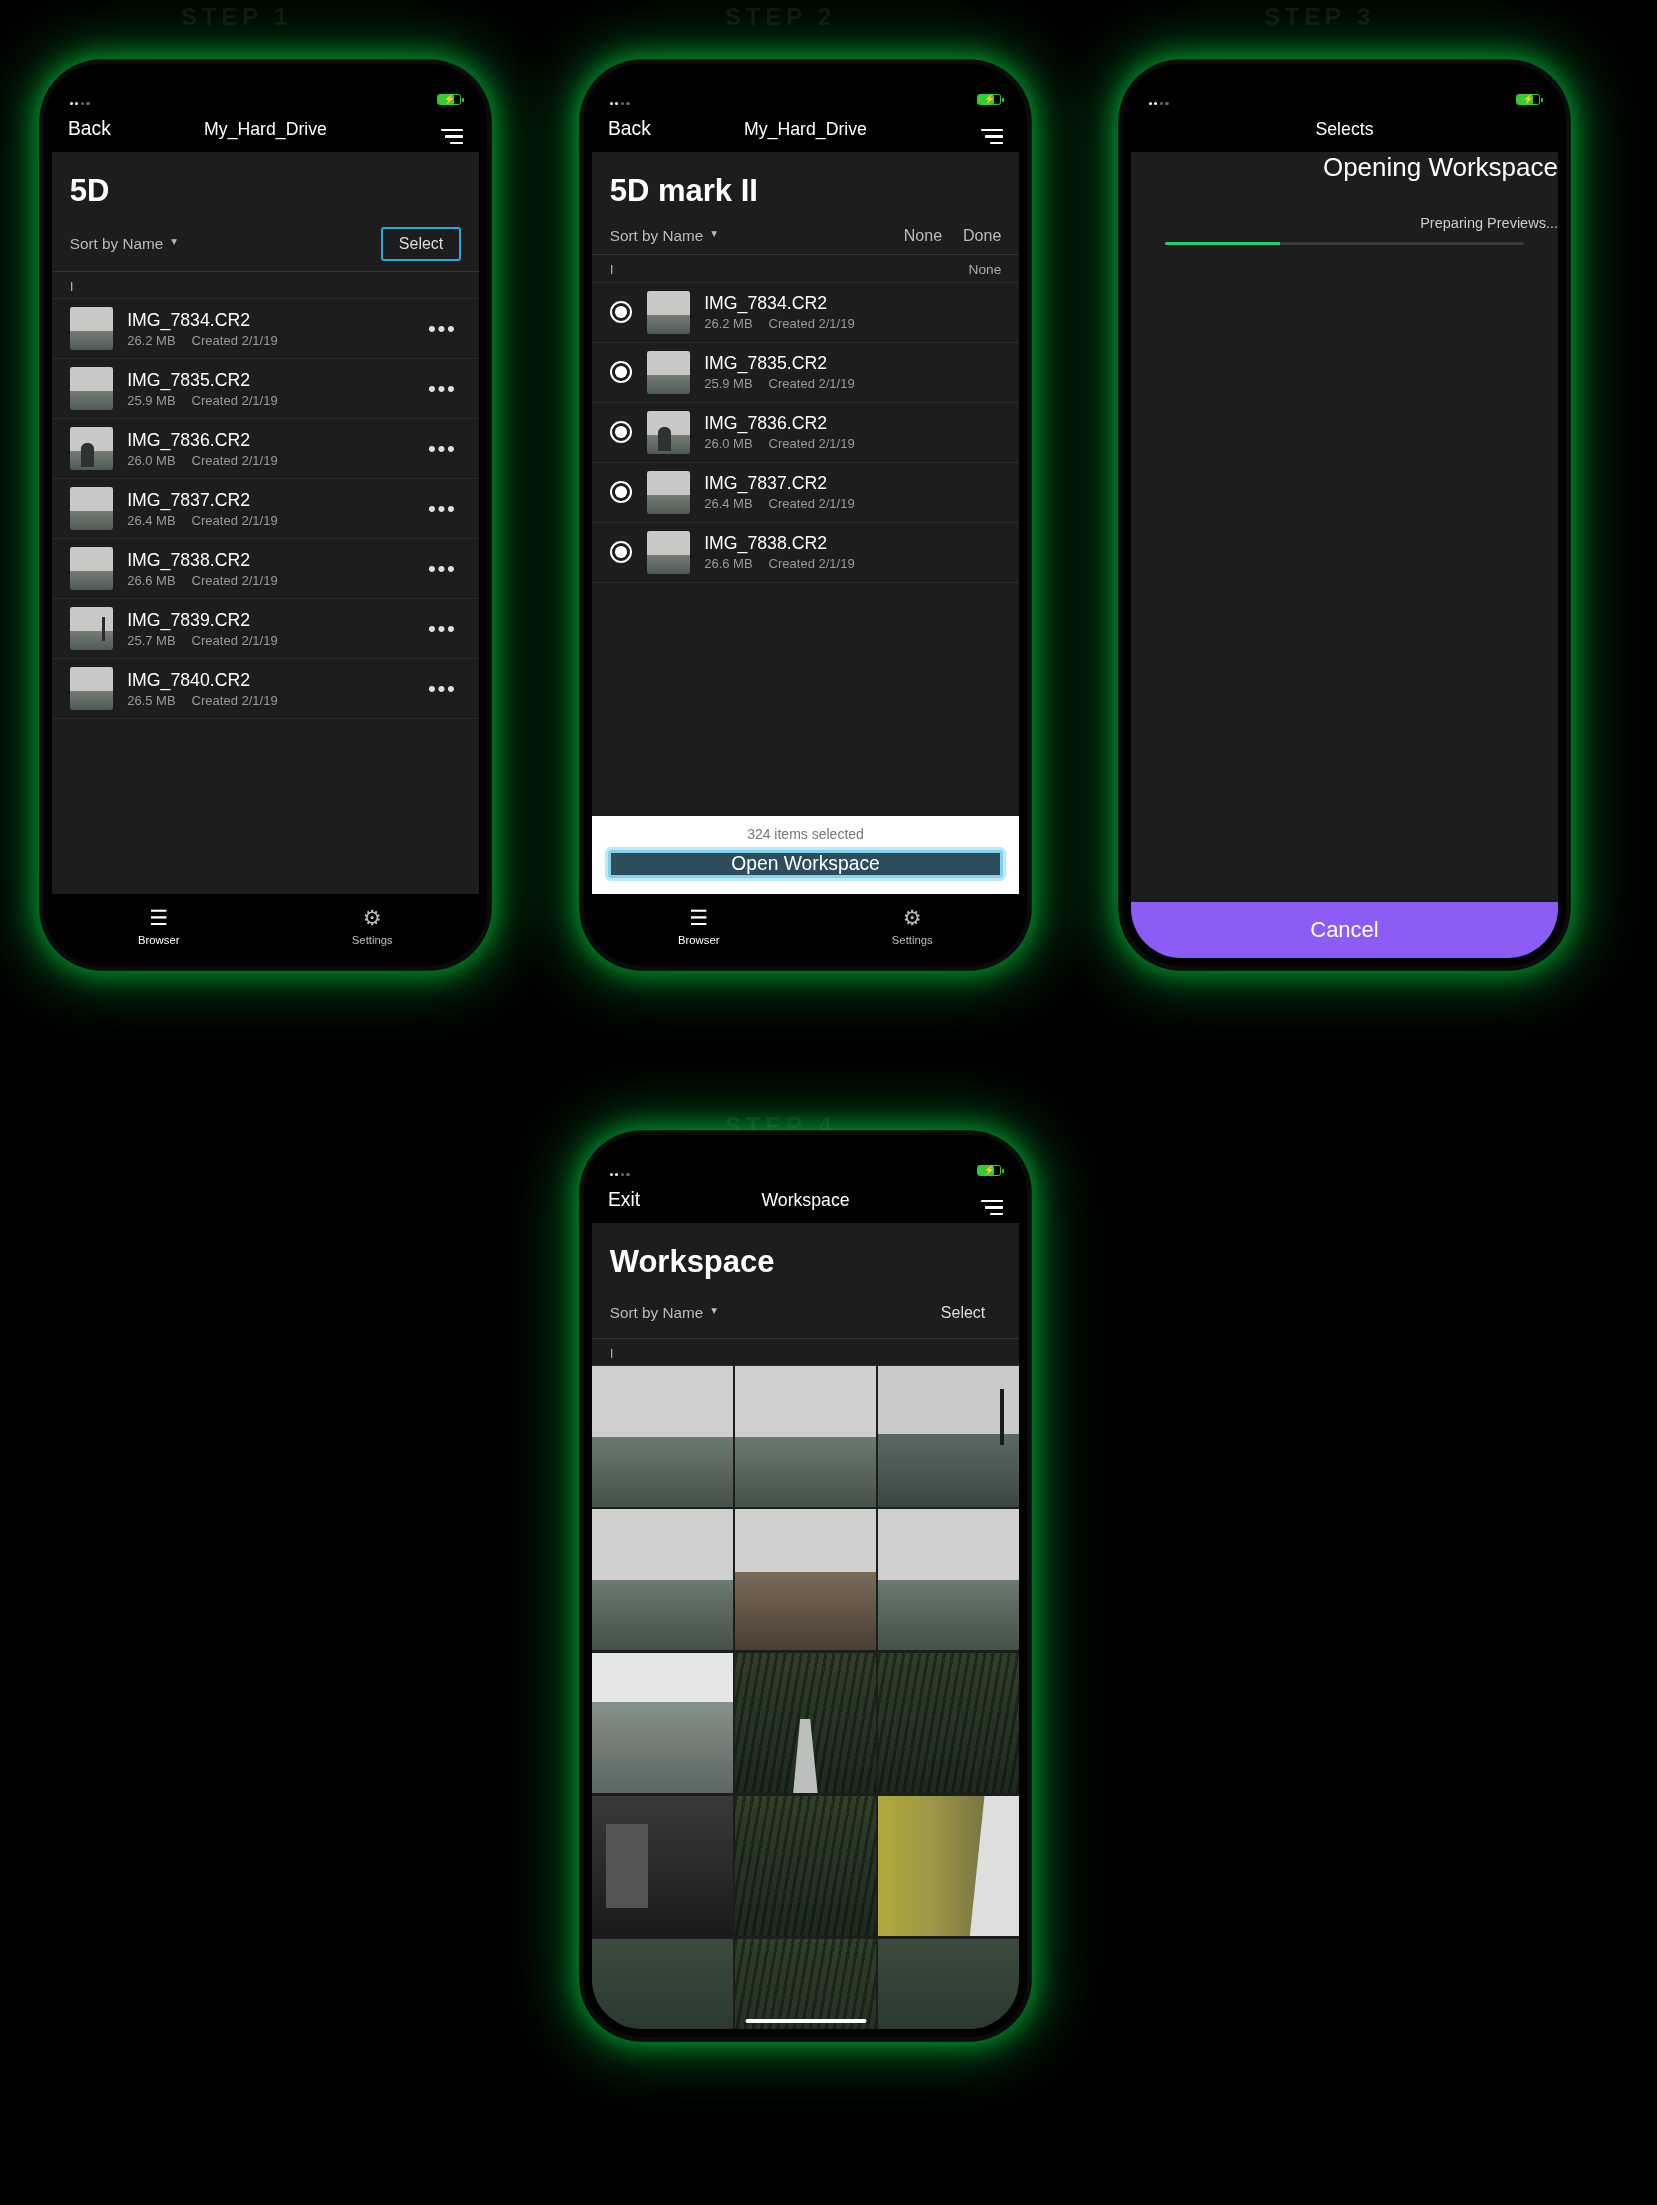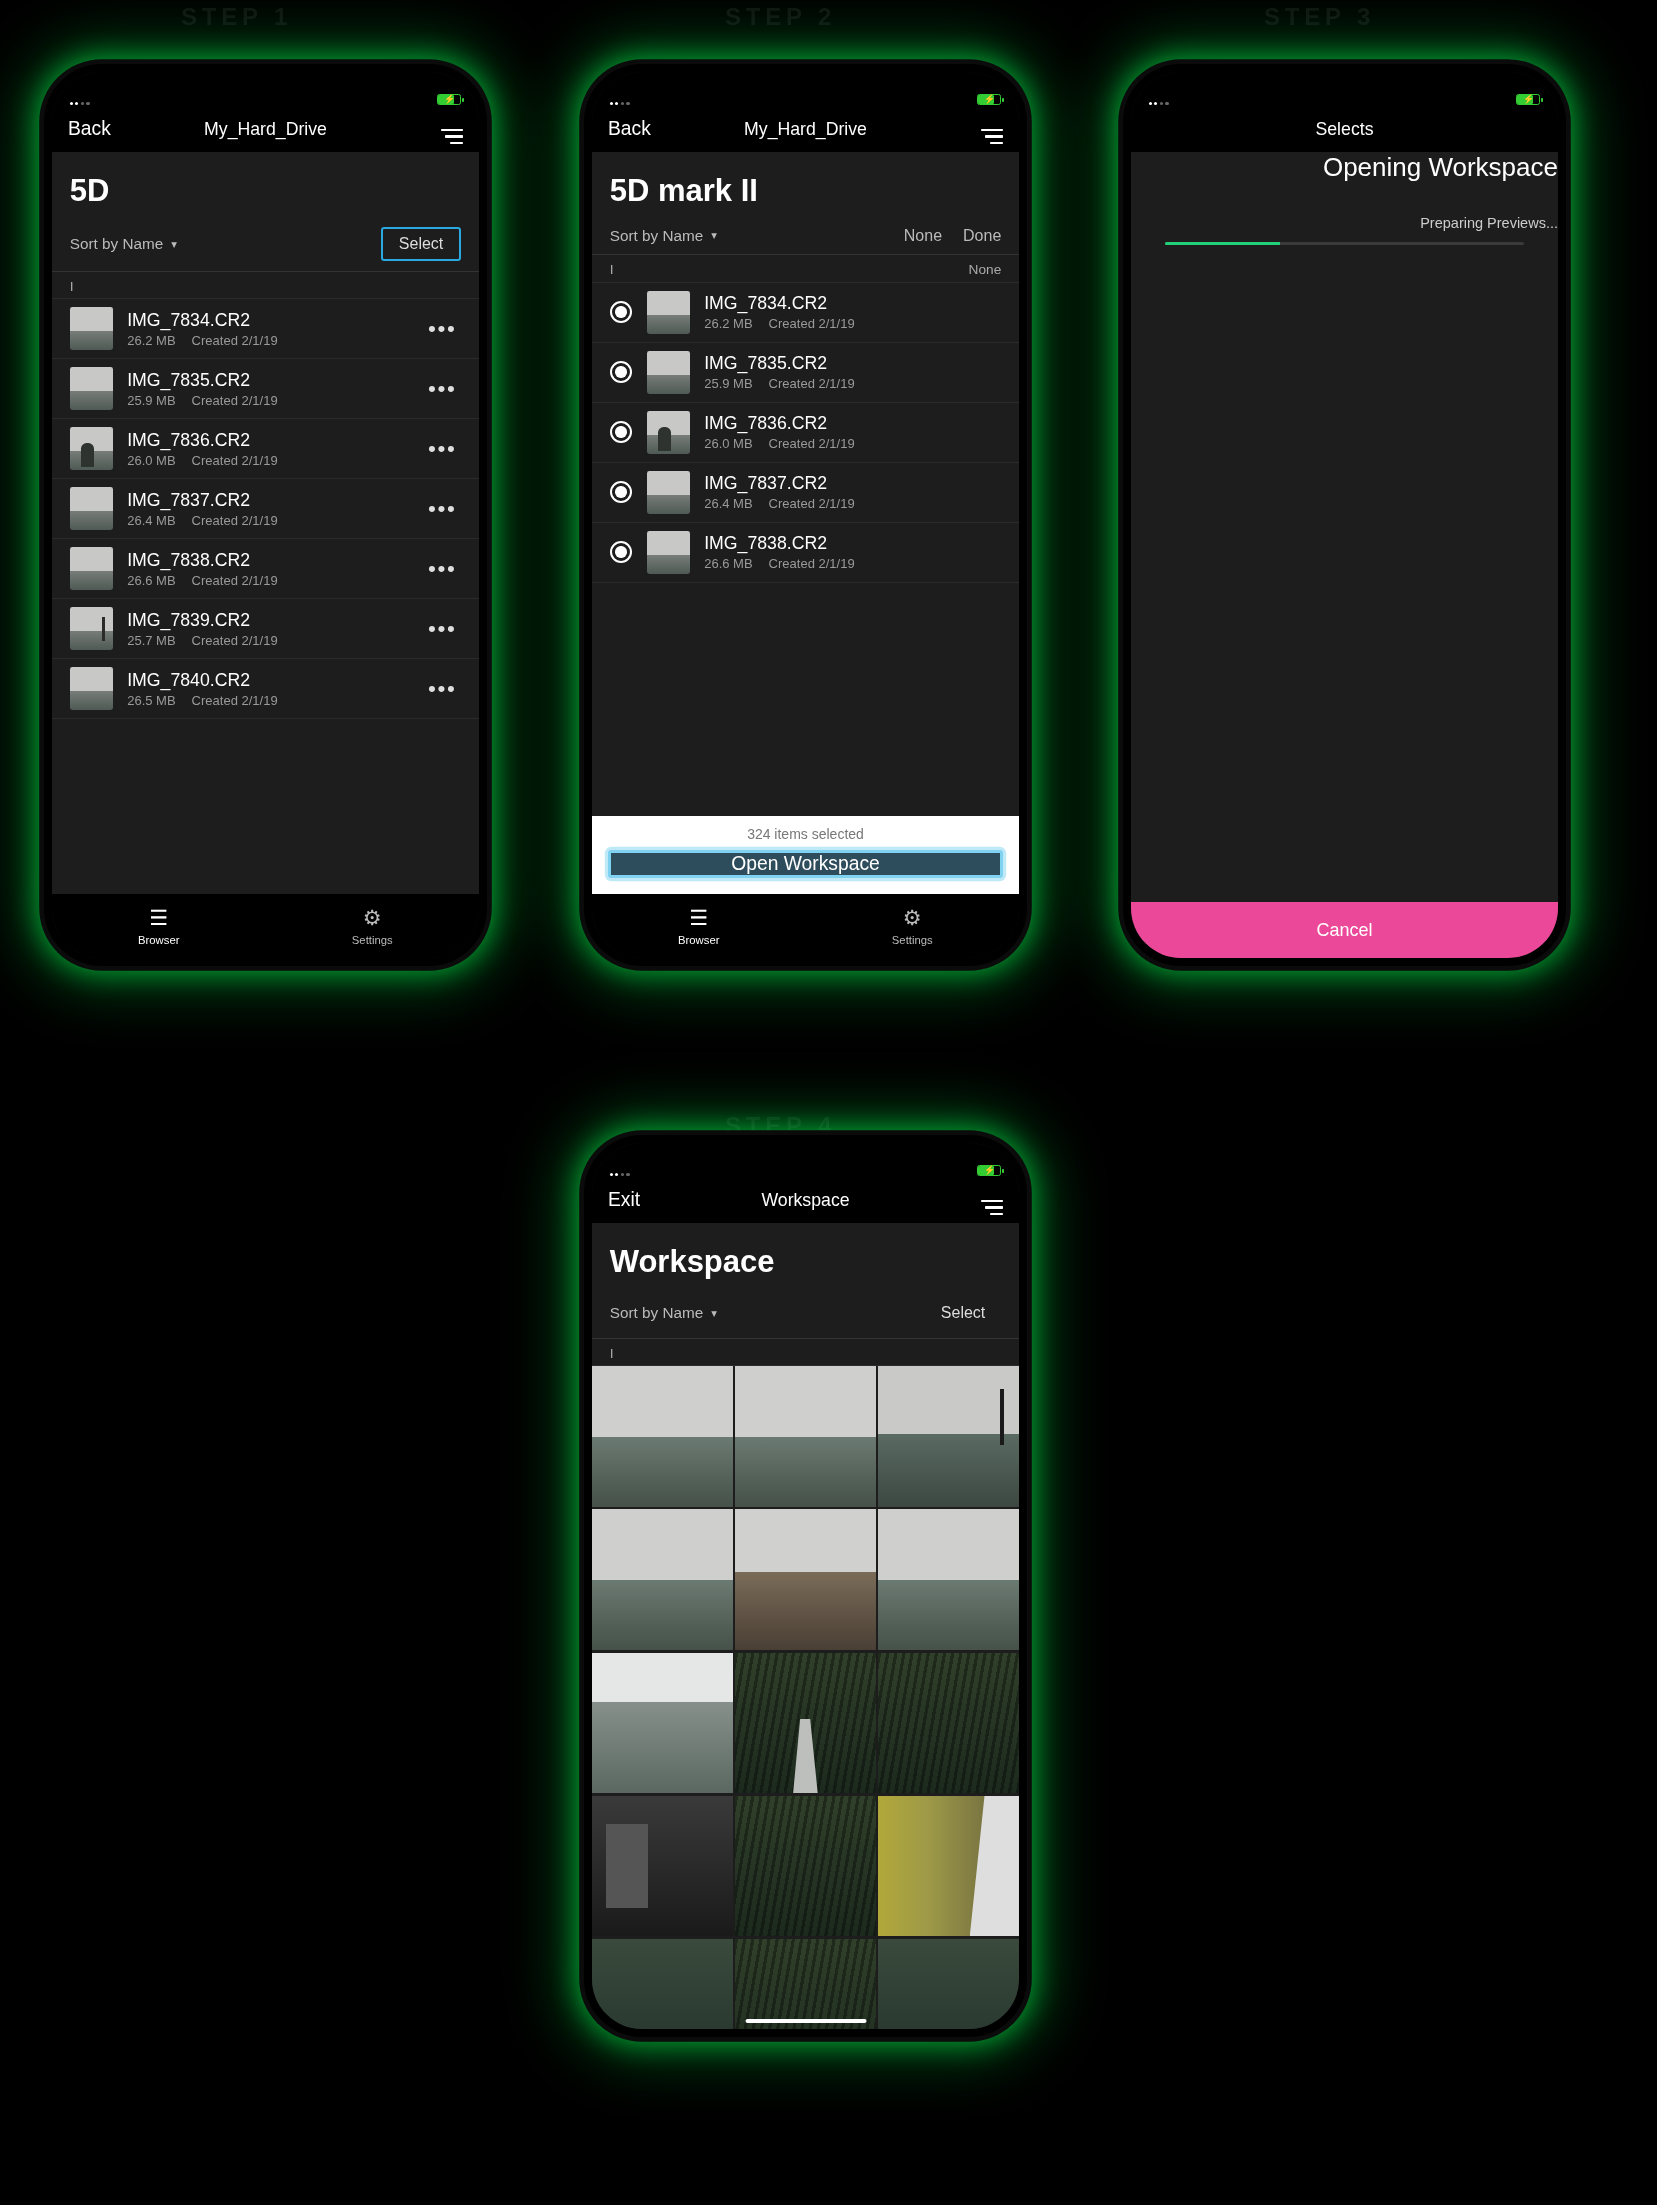--- a/index.html
+++ b/index.html
@@ -92,21 +92,21 @@
   .folder-title {
     font-size:31px; font-weight:700;
     padding:21px 17.7px 8px;
   }
   .sortrow {
     display:flex; justify-content:space-between; align-items:center;
     padding:9.7px 17.7px 9.7px;
     font-size:15.3px;
     border-bottom:0.8px solid #333;
   }
-  .sortlabel{color:#bbb;display:flex;align-items:center;gap:8px;}
+  .sortlabel{color:#bbb;display:flex;gap:8px;}
   .chev{font-size:11.3px;}
   .select-btn {
     color:#ddd; font-size:16px;
     padding:6.4px 16px;
     border-radius:2.4px;
   }
   .highlight-box {
     border:2.4px solid #2aa8e0;
     border-radius:3.2px;
     padding:6.4px 16px;
@@ -176,21 +176,21 @@
   
   .loading-area{
     text-align:right;
   }
   .loading-title{font-size:26px;font-weight:400;margin-bottom:32px;}
   .loading-sub{font-size:14.5px;color:#ccc;margin-bottom:11.3px;}
   .progress-track{width:84%;margin:0 auto;height:3.2px;background:#3a3a3a;border-radius:1.6px;overflow:hidden;}
   .progress-fill{height:100%;width:32%;background:#23d07a;}
   .cancel-bar{
     position:absolute;bottom:0;left:0;right:0;height:56px;
-    background:#ec4899;display:flex;align-items:center;justify-content:center;font-size:18px;
+    background:#8b5cf6;display:flex;align-items:center;justify-content:center;font-size:22px;
   }
 
   
   .grid {
     display:grid;
     grid-template-columns:repeat(3,1fr);
     gap:2.4px;
     padding:0;
   }
   .cell {

